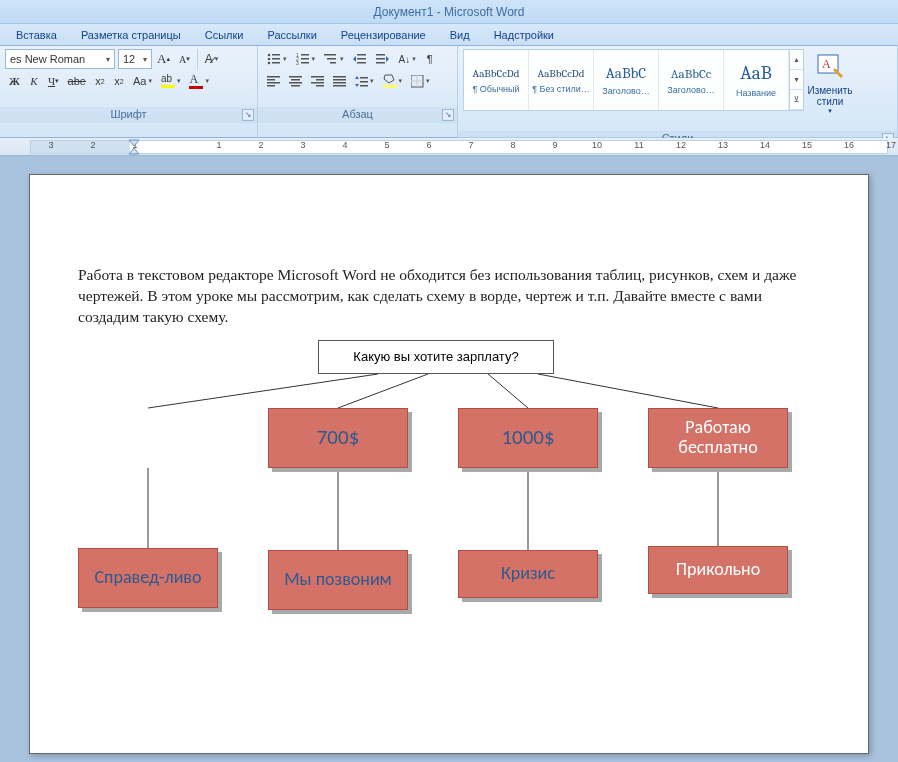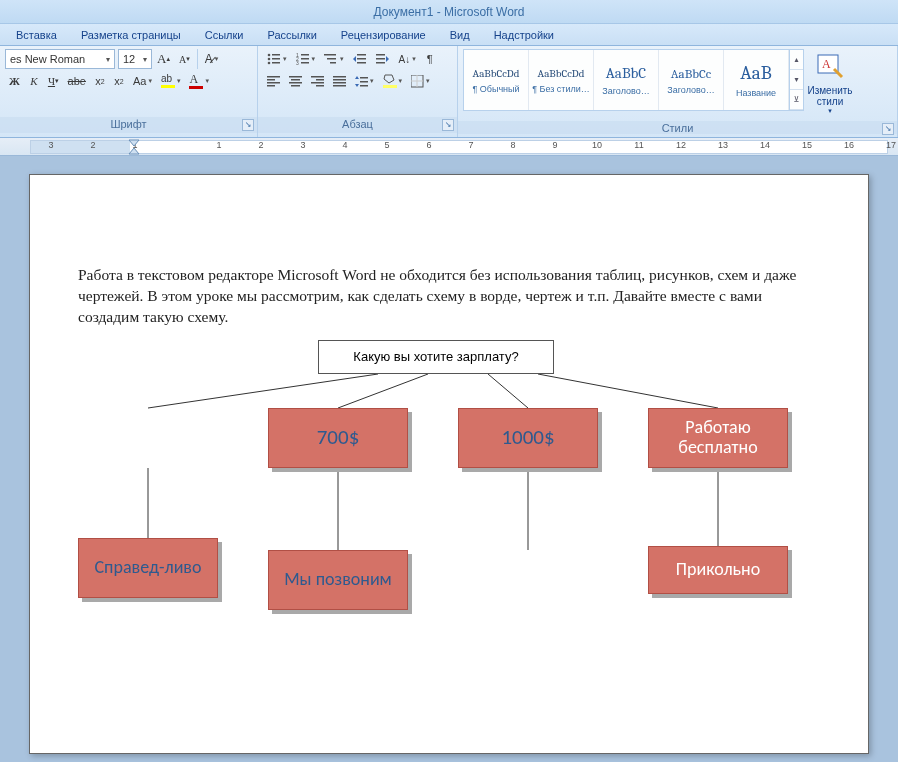--- a/index.html
+++ b/index.html
@@ -49,21 +49,21 @@
     padding: 3px 5px 0 5px;
     position: relative;
   }
   .group-body { flex: 1; display: flex; align-items: flex-start; gap: 3px; }
   .group-label {
     height: 16px;
     text-align: center;
     font-size: 11px;
     color: #4a6f9b;
     background: rgba(200,220,240,.6);
-    margin: 4px -5px;
+    margin: 14px -5px;
     padding-top: 1px;
     position: relative;
   }
   .group-label .launcher {
     position: absolute; right: 3px; top: 2px;
     width: 12px; height: 12px;
     border: 1px solid #9ab8d8; background: #e5eef8;
     font-size: 8px; line-height: 10px; color: #3b6ea5;
     text-align: center;
   }
@@ -504,19 +504,20 @@
         <line x1="450" y1="128" x2="450" y2="210" stroke="#333"></line>
         <line x1="640" y1="128" x2="640" y2="210" stroke="#333"></line>
       </svg>
 
       <div class="root-box">Какую вы хотите зарплату?</div>
 
       <div class="shape" style="left:190px;top:68px">700$</div>
       <div class="shape" style="left:380px;top:68px">1000$</div>
       <div class="shape free" style="left:570px;top:68px">Работаю бесплатно</div>
 
-      <div class="shape ans" style="left:0;   top:198px">Справед-ливо</div>
+      <div class="shape ans" style="left:0;   top:208px">Справед-ливо</div>
       <div class="shape ans" style="left:190px;top:210px">Мы позвоним</div>
+      <div class="shape ans" style="left:380px;top:210px;height:48px">Кризис</div>
       <div class="shape ans white" style="left:570px;top:206px;height:48px">Прикольно</div>
 
     </div>
   </div>
 </div>
 
 </body></html>

